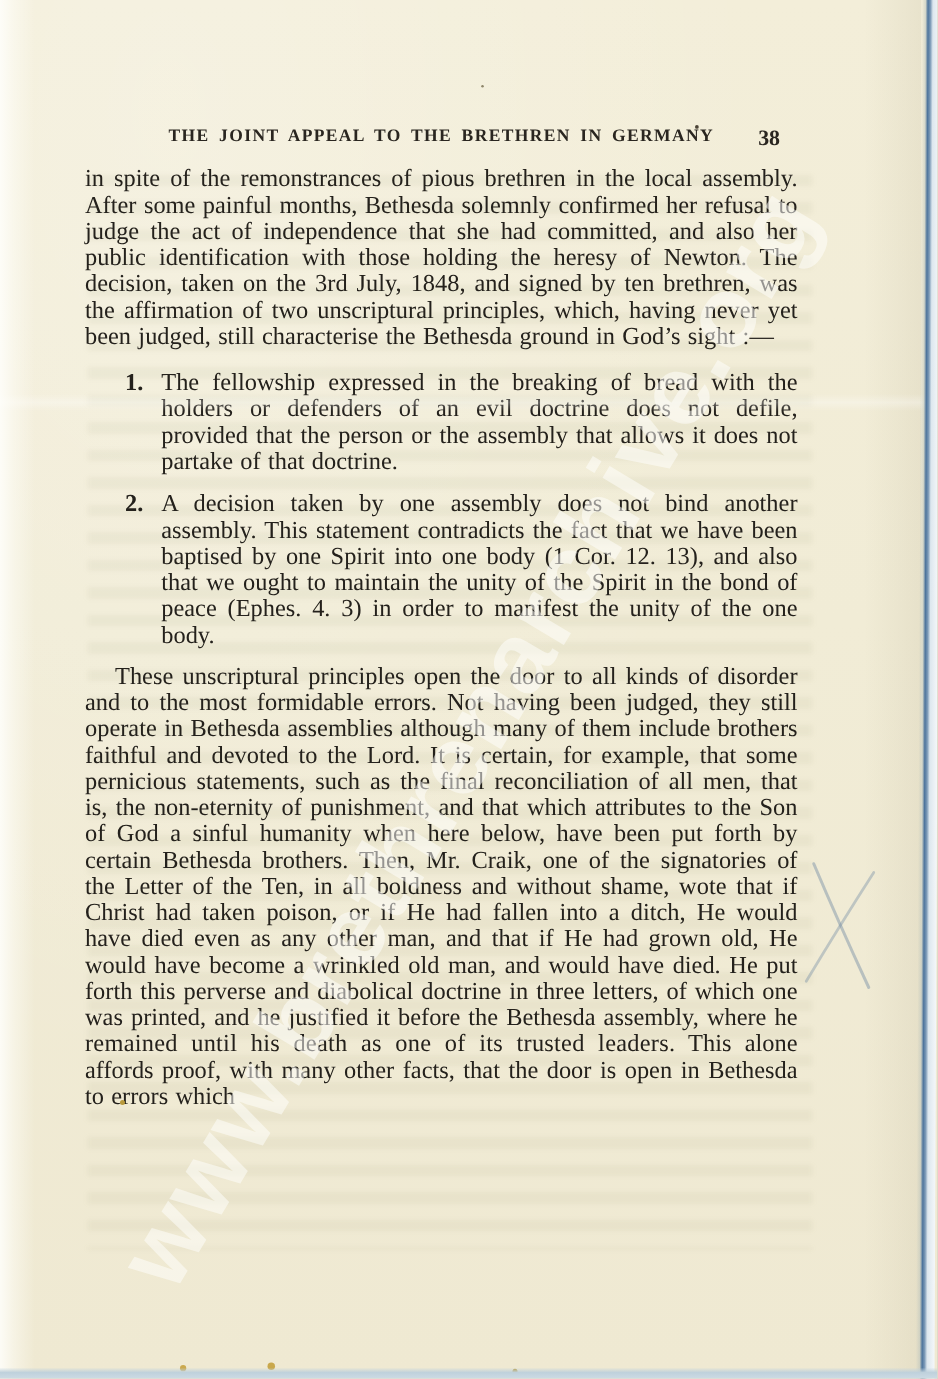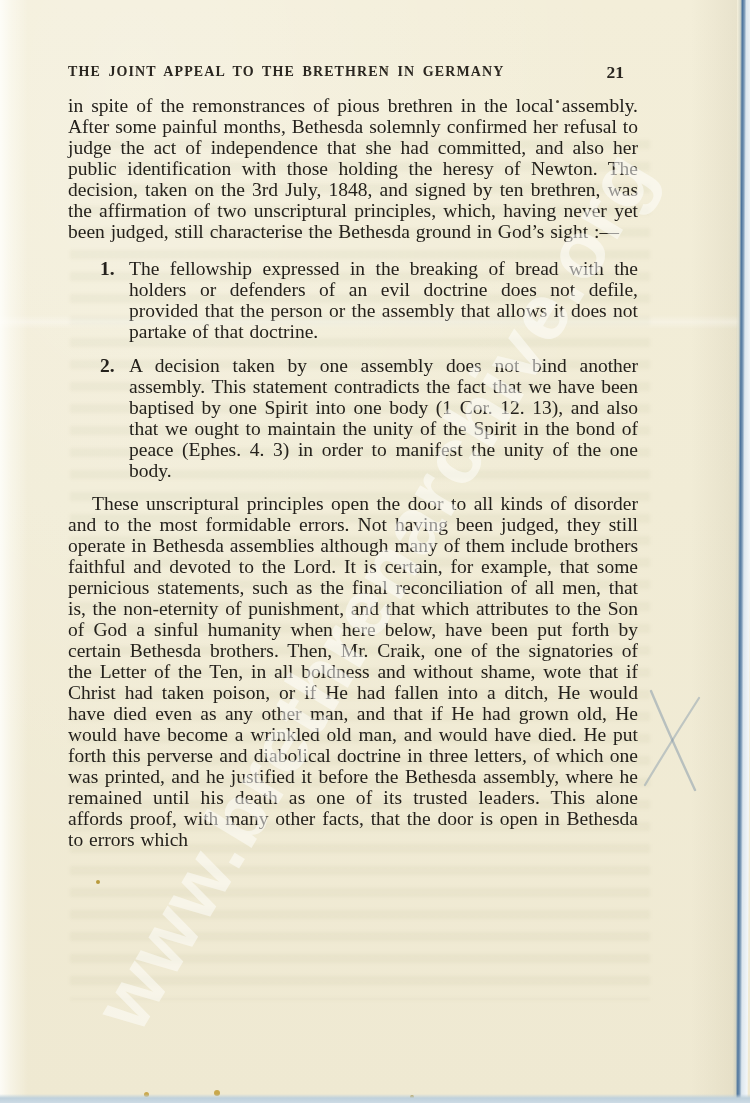--- a/index.html
+++ b/index.html
@@ -81,22 +81,23 @@
   .s4 { left: 144px; top: 1092px; width: 5px; height: 5px; background: #cba94e; }
   .s5 { left: 214px; top: 1090px; width: 6px; height: 6px; background: #c9a84c; }
   .s6 { left: 410px; top: 1095px; width: 4px; height: 4px; background: #b99a3c; }
   
   .content {
     position: absolute; left: 68px; top: 0; width: 570px; z-index: 2;
     color: #24211c;
   }
   .running-head {
     position: relative;
-    margin-top: 64px;
+    margin-top: 102px;
     height: 18px;
+    text-align: center;
     font-weight: 700;
     font-size: 14px;
     letter-spacing: 1.1px;
     word-spacing: 3px;
     color: #2a2620;
   }
   .folio {
     position: absolute; right: 14px; top: -2px;
     font-size: 17.5px; font-weight: 700; letter-spacing: 0;
   }
@@ -133,21 +134,21 @@
 <div class="scan">
 
   <div class="showthrough"></div>
   <div class="right-shade"></div>
   <div class="crease"></div>
 
   <div class="content">
 
     <div class="running-head">
       <span>THE JOINT APPEAL TO THE BRETHREN IN GERMANY</span>
-      <span class="folio">21</span>
+      <span class="folio">38</span>
     </div>
 
     <p class="para">in spite of the remonstrances of pious brethren in the local assembly. After some painful months, Bethesda solemnly confirmed her refusal to judge the act of independence that she had committed, and also her public identification with those holding the heresy of Newton. The decision, taken on the 3rd July, 1848, and signed by ten brethren, was the affirmation of two unscriptural principles, which, having never yet been judged, still characterise the Bethesda ground in God’s sight :—</p>
 
     <ol class="principles">
       <li>
         <span class="li-num">1.</span>
         <span class="li-text">The fellowship expressed in the breaking of bread with the holders or defenders of an evil doctrine does not defile, provided that the person or the assembly that allows it does not partake of that doctrine.</span>
       </li>
       <li>

